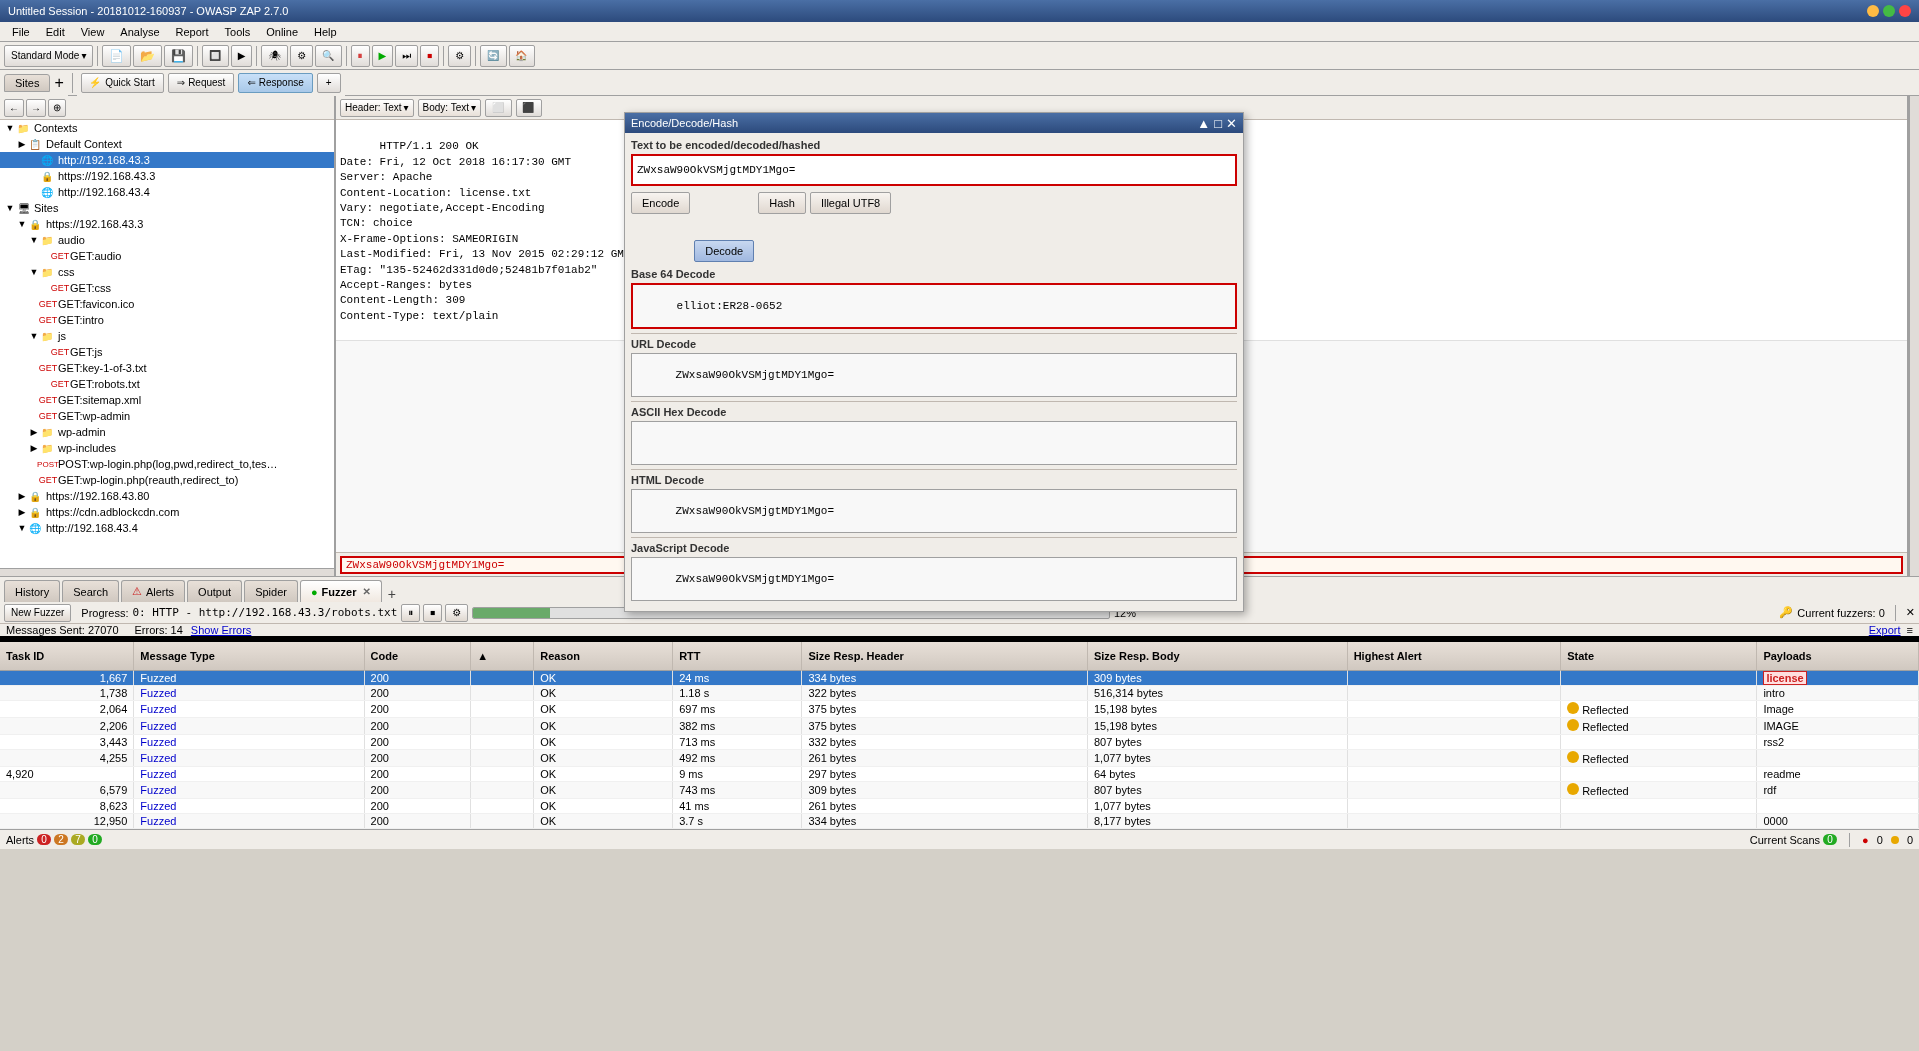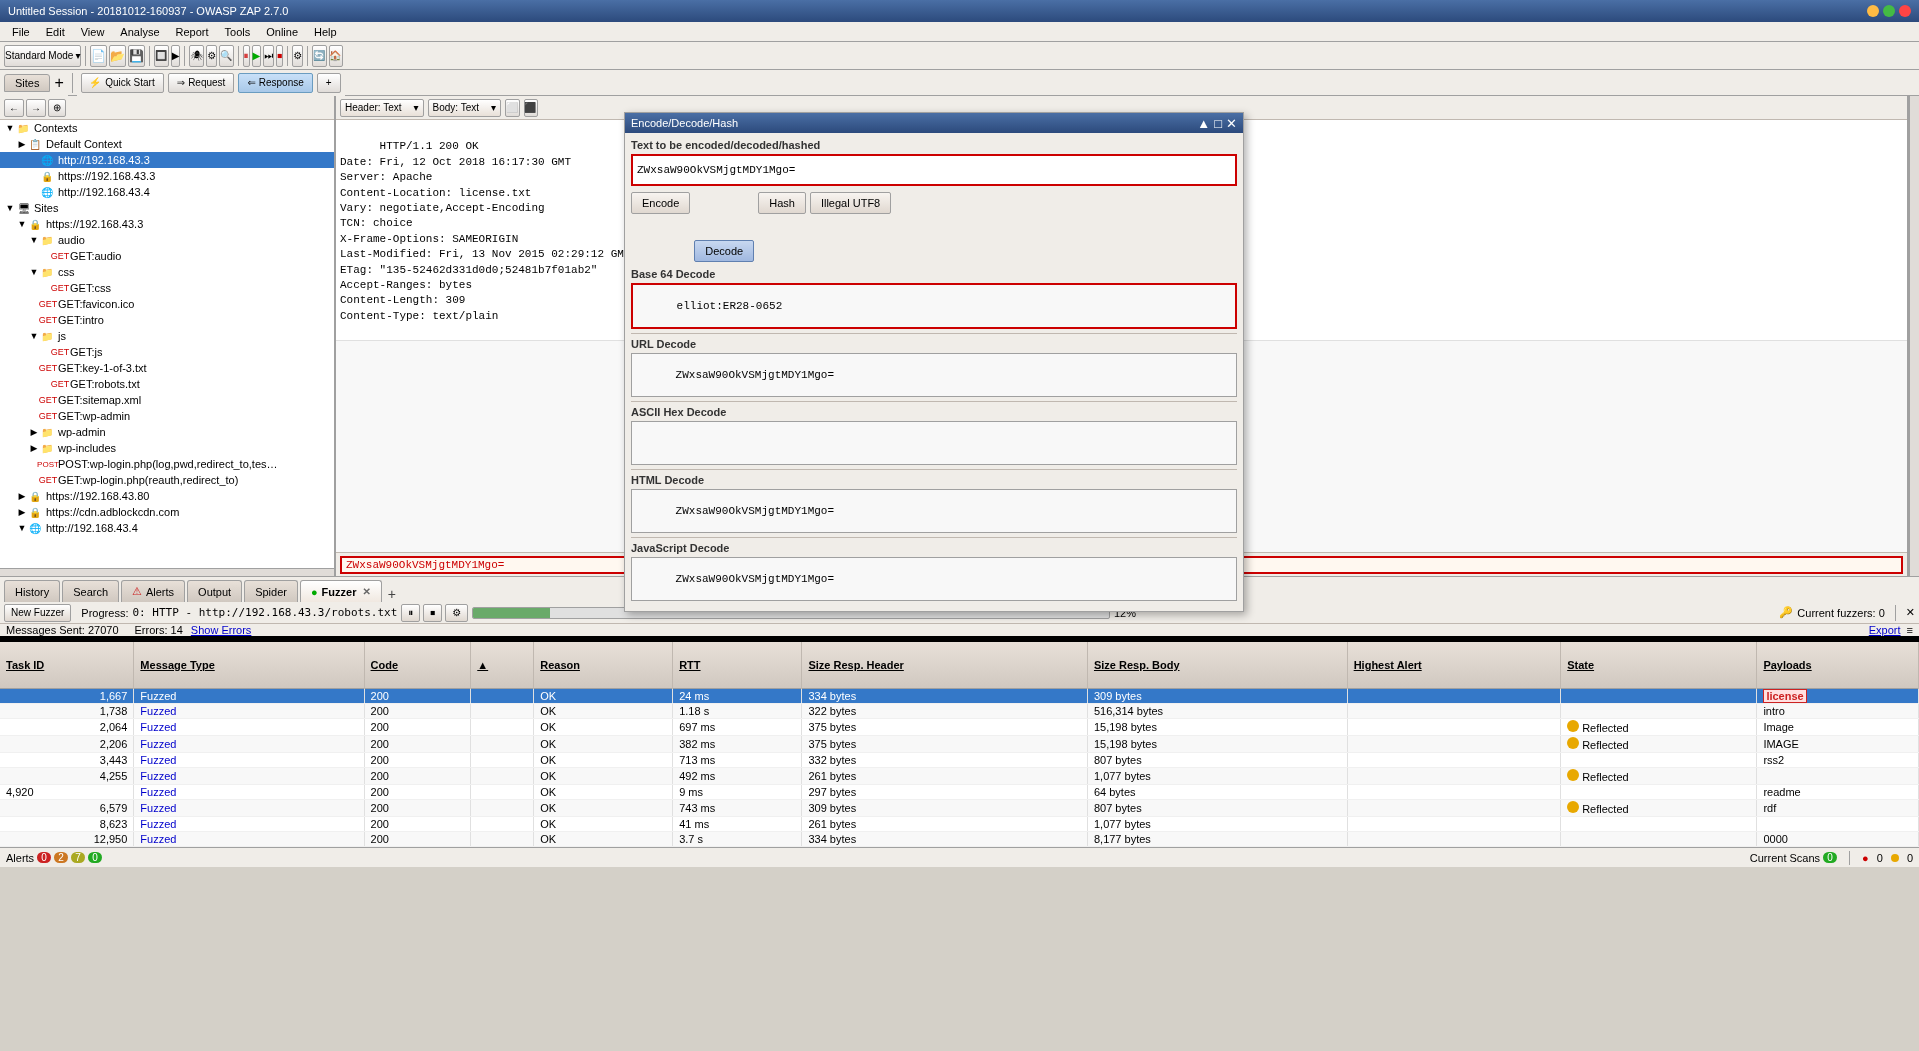--- a/index.html
+++ b/index.html
@@ -47,21 +47,21 @@
       background: #f0ede8;
       height: 28px;
       display: flex;
       align-items: center;
       padding: 2px 4px;
       gap: 2px;
       border-bottom: 1px solid #a0a0a0;
     }
     .tb-btn {
       height: 22px;
-      padding: 0 0;
+      padding: 0 6px;
       background: linear-gradient(to bottom, #fff, #e0dcd8);
       border: 1px solid #a0a0a0;
       border-radius: 2px;
       cursor: pointer;
       font-size: 10px;
       display: flex;
       align-items: center;
       gap: 2px;
     }
     .tb-sep { width: 1px; height: 20px; background: #a0a0a0; margin: 0 2px; }
@@ -169,21 +169,21 @@
     .hb-dropdown {
       height: 18px;
       background: linear-gradient(to bottom, #fff, #e8e0d8);
       border: 1px solid #a0a0a0;
       border-radius: 2px;
       padding: 0 4px;
       font-size: 10px;
       cursor: pointer;
       display: flex;
       align-items: center;
-      gap: 12px;
+      gap: 2px;
     }
     #response-content {
       flex: 1;
       overflow-y: auto;
       padding: 4px;
       font-family: 'Courier New', monospace;
       font-size: 11px;
       background: #fff;
       white-space: pre-wrap;
       line-height: 1.4;
@@ -353,27 +353,26 @@
     table {
       width: 100%;
       border-collapse: collapse;
       font-size: 11px;
     }
     thead tr {
       background: linear-gradient(to bottom, #e8e0d8, #d0c8c0);
       border-bottom: 1px solid #a0a0a0;
     }
     th {
-      padding: 17px 6px;
+      padding: 8px 6px;
       text-align: left;
       border-right: 1px solid #c0b8b0;
       font-weight: bold;
       cursor: pointer;
       white-space: nowrap;
-      text-decoration: underline;
     }
     td {
       padding: 1px 6px;
       border-right: 1px solid #e0e0e0;
       border-bottom: 1px solid #f0f0f0;
       white-space: nowrap;
     }
     tbody tr.row-selected { background: #3478c8; color: #fff; }
     tbody tr:nth-child(even) { background: #f8f8f8; }
     tbody tr.row-selected:nth-child(even) { background: #3478c8; }

